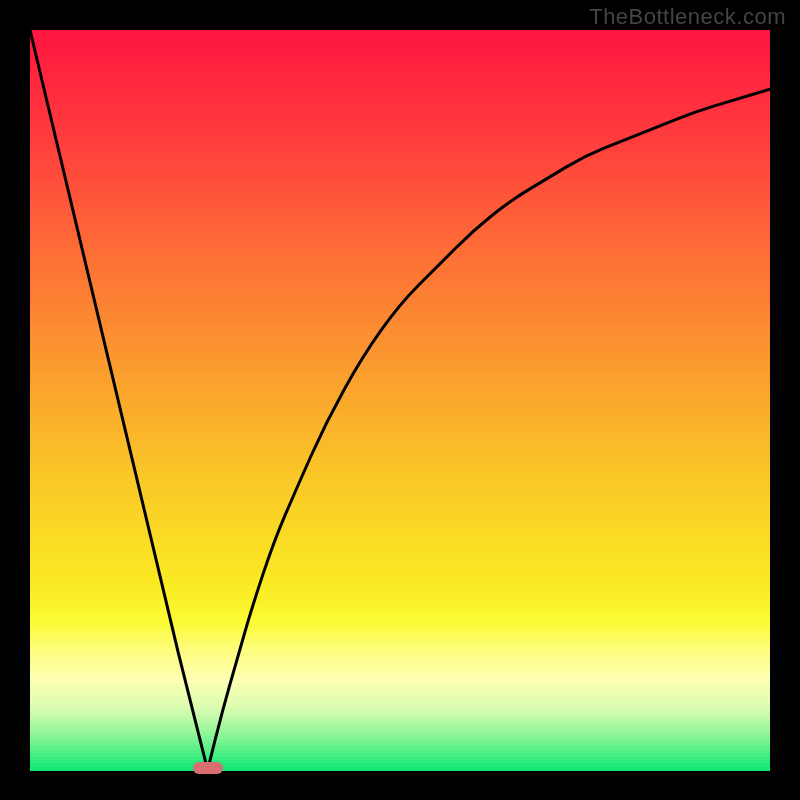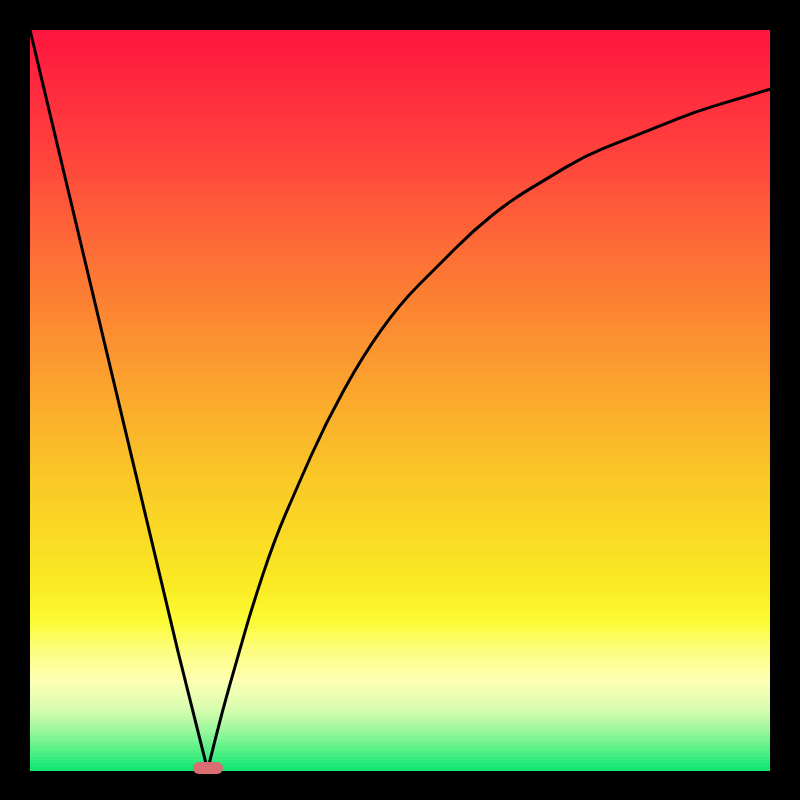--- a/index.html
+++ b/index.html
@@ -57,20 +57,21 @@
     height: 12px;
     background: #d96e72;
     border-radius: 6px;
     transform: translate(-50%, -50%);
   }
 </style>
 </head>
 <body>
 
 <div class="outer">
+  <div class="watermark">TheBottleneck.com</div>
 
   <div class="plot-frame">
     <div class="gradient-bg" id="gradient-bg">
         <div class="strip" style="top: 0px; height: 4.36364px; background: rgb(255, 22, 63);"></div>
         <div class="strip" style="top: 3.36364px; height: 4.36364px; background: rgb(255, 23, 63);"></div>
         <div class="strip" style="top: 6.72727px; height: 4.36364px; background: rgb(255, 24, 63);"></div>
         <div class="strip" style="top: 10.0909px; height: 4.36364px; background: rgb(255, 26, 63);"></div>
         <div class="strip" style="top: 13.4545px; height: 4.36364px; background: rgb(255, 27, 63);"></div>
         <div class="strip" style="top: 16.8182px; height: 4.36364px; background: rgb(255, 28, 63);"></div>
         <div class="strip" style="top: 20.1818px; height: 4.36364px; background: rgb(255, 29, 63);"></div>

